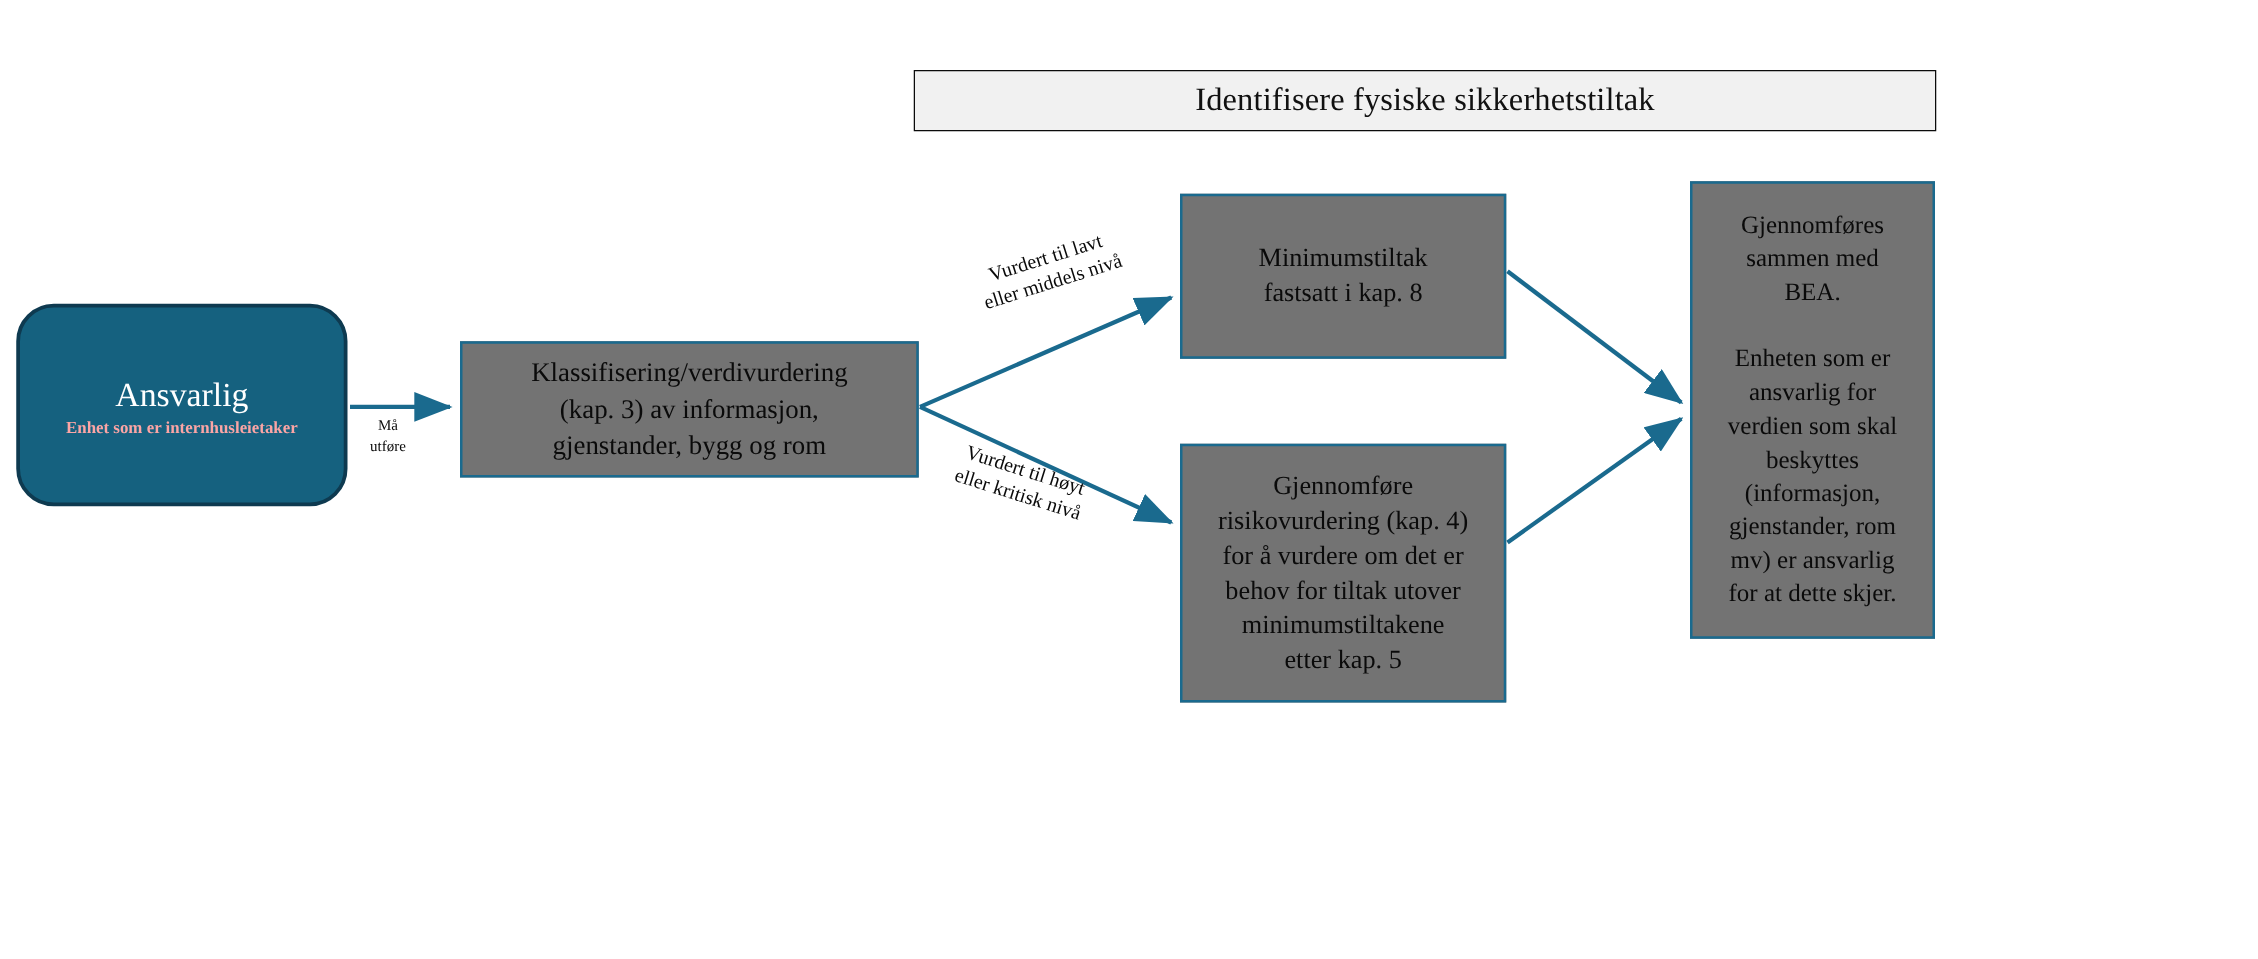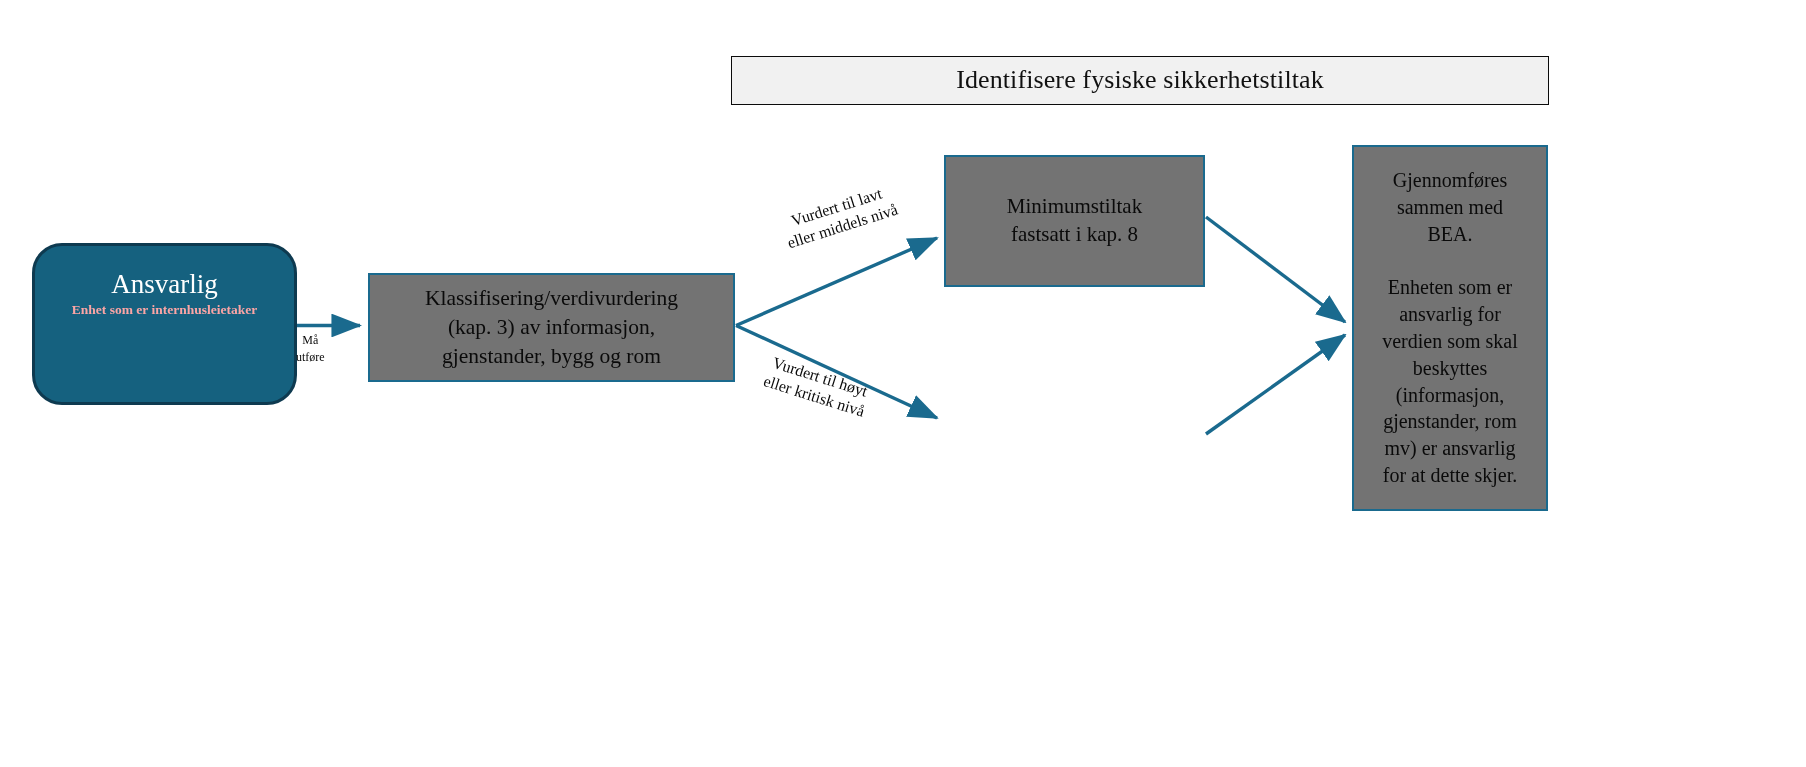--- a/index.html
+++ b/index.html
@@ -50,22 +50,22 @@
     top: 243px;
     width: 265px;
     height: 162px;
     background: #15617F;
     border: 3px solid #0E3A50;
     border-radius: 30px;
     box-sizing: border-box;
     display: flex;
     flex-direction: column;
     align-items: center;
-    padding-top: 23px;
-    margin-left: 19px;
+    justify-content: center;
+    padding-top: 4px;
   }
   #actor-title {
     color: #ffffff;
     font-size: 27px;
     line-height: 1.15;
     margin-bottom: 2px;
   }
   #actor-subtitle {
     color: #fca5a5;
     font-size: 13.5px;
@@ -198,20 +198,28 @@
     <div class="process-text">Klassifisering/verdivurdering
 (kap. 3) av informasjon,
 gjenstander, bygg og rom</div>
   </div>
 
   <div id="minimum-box" class="process-box">
     <div class="process-text">Minimumstiltak
 fastsatt i kap. 8</div>
   </div>
 
+  <div id="risk-box" class="process-box">
+    <div class="process-text">Gjennomføre
+risikovurdering (kap. 4)
+for å vurdere om det er
+behov for tiltak utover
+minimumstiltakene
+etter kap. 5</div>
+  </div>
 
   <div id="bea-box" class="process-box">
     <div class="process-text">Gjennomføres
 sammen med
 BEA.
 
 Enheten som er
 ansvarlig for
 verdien som skal
 beskyttes

